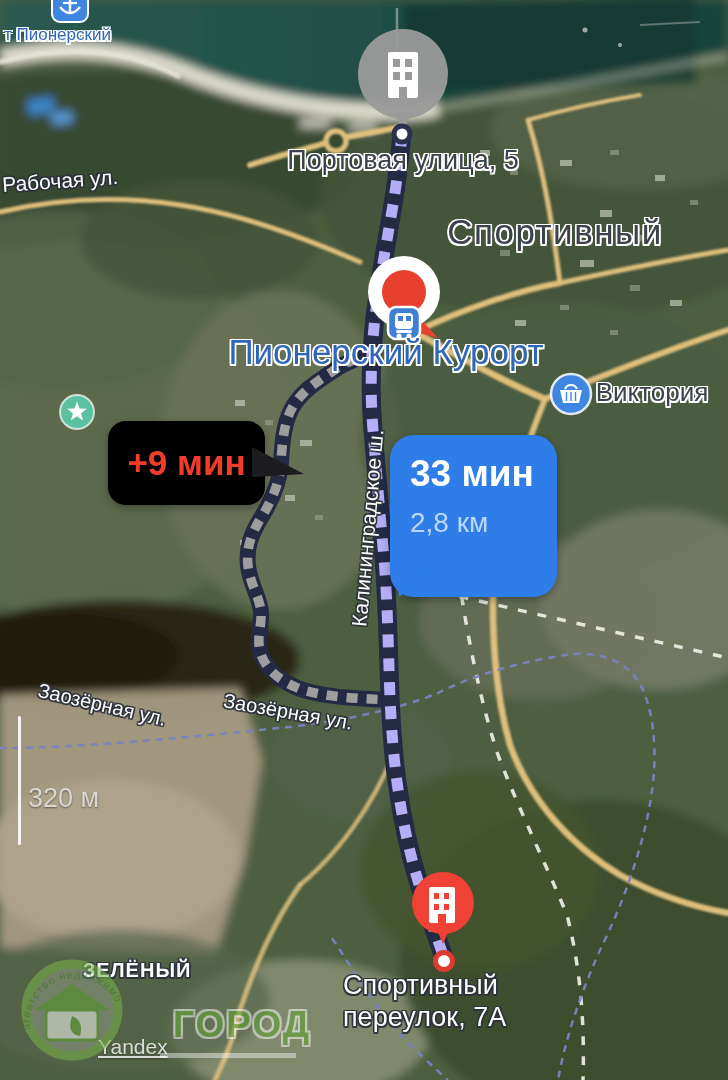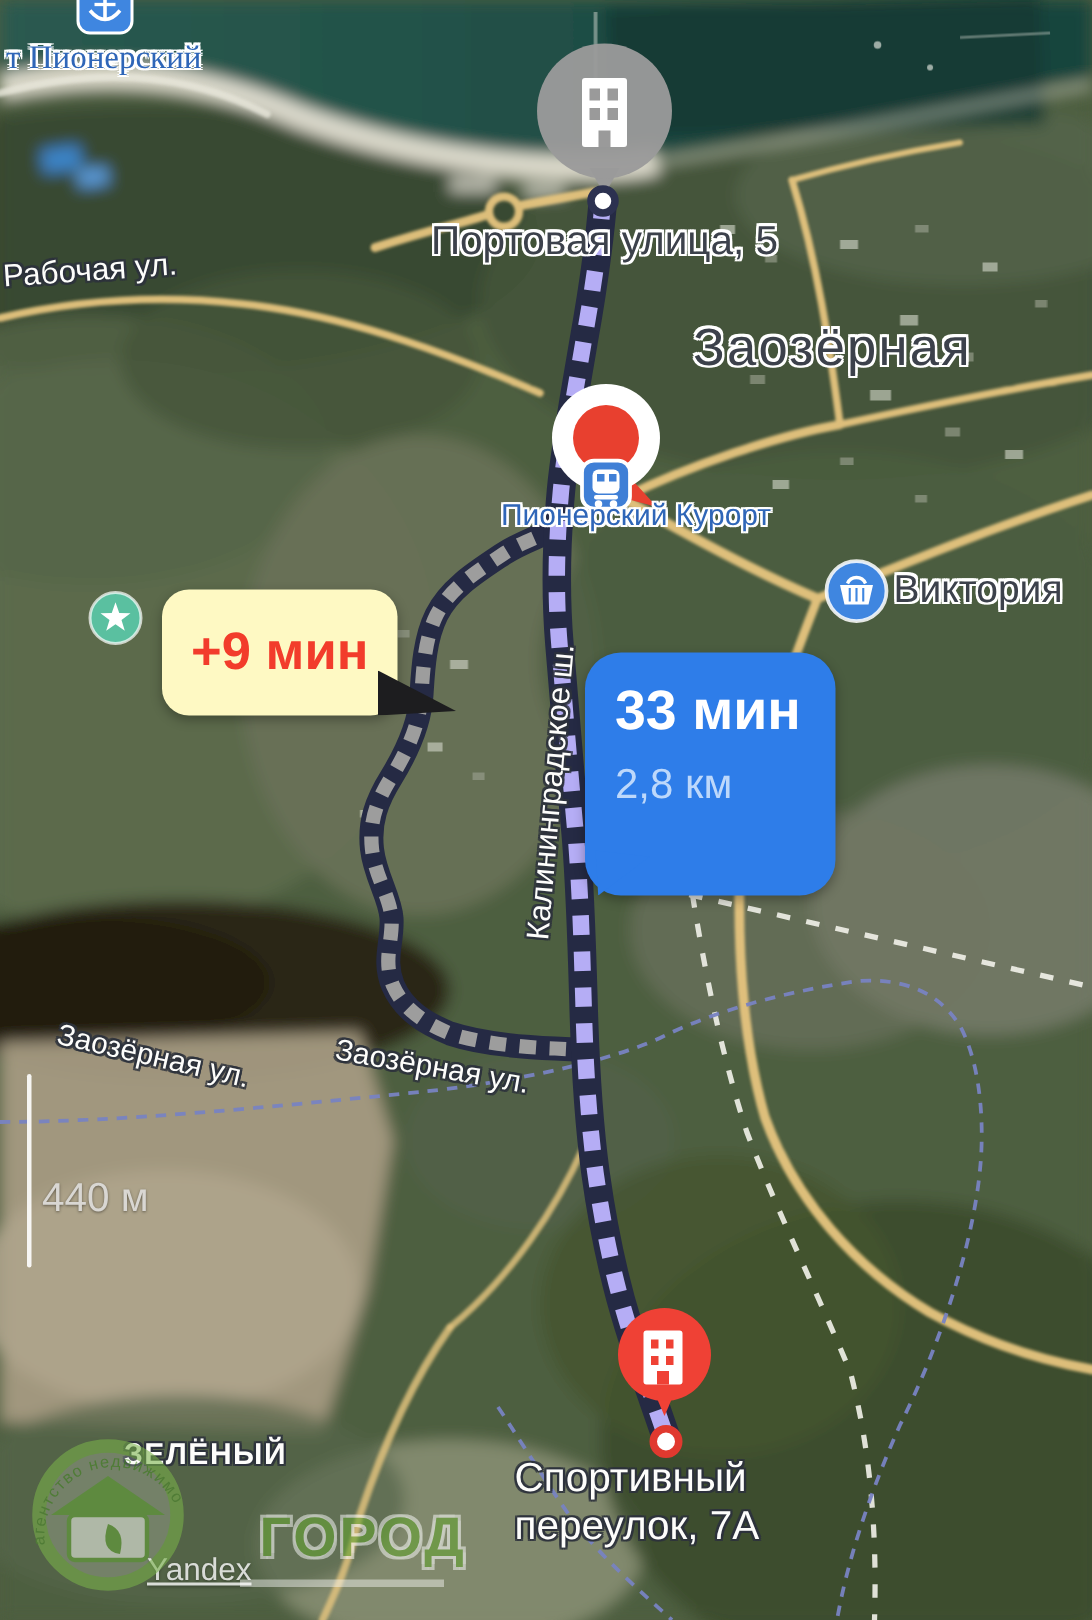--- a/index.html
+++ b/index.html
@@ -228,55 +228,55 @@
         <rect x="434" y="893" width="5" height="6" fill="#ef4135"></rect>
           <rect x="444" y="893" width="5" height="6" fill="#ef4135"></rect>
         <rect x="434" y="904" width="5" height="6" fill="#ef4135"></rect>
           <rect x="444" y="904" width="5" height="6" fill="#ef4135"></rect>
         <rect x="438" y="914" width="8" height="9" fill="#ef4135"></rect>
       </g>
       <circle cx="444" cy="961" r="8.5" fill="#fff" stroke="#e0392f" stroke-width="5"></circle>
     </g>
   </svg>
 
-  <span class="lbl o-b" style="left:4px;top:26px;font-size:22px;font-family:Liberation Serif, serif;">т Пионерский</span>
+  <span class="lbl o-b" style="left:4px;top:26px;font-size:17px;">т Пионерский</span>
 
   <span class="lbl o-w" style="left:403px;top:146px;font-size:27px;transform:translateX(-50%);">Портовая улица, 5</span>
 
-  <span class="lbl o-w" style="left:555px;top:214px;font-size:35px;letter-spacing:1.5px;transform:translateX(-50%);">Заозёрная</span>
+  <span class="lbl o-w" style="left:555px;top:214px;font-size:35px;letter-spacing:1.5px;transform:translateX(-50%);">Спортивный</span>
 
   <span class="lbl o-d" style="left:2px;top:170px;font-size:21px;transform:rotate(-4deg);">Рабочая ул.</span>
 
-  <span class="lbl o-b" style="left:424px;top:334px;font-size:20px;transform:translateX(-50%);">Пионерский Курорт</span>
+  <span class="lbl o-b" style="left:386px;top:334px;font-size:35px;transform:translateX(-50%);">Пионерский Курорт</span>
 
   <span class="lbl o-w" style="left:652px;top:379px;font-size:26px;transform:translateX(-50%);">Виктория</span>
 
   <span class="lbl o-d" style="left:368px;top:528px;font-size:21px;transform:translate(-50%,-50%) rotate(-85deg);">Калининградское ш.</span>
 
   <span class="lbl o-d" style="left:102px;top:705px;font-size:20px;transform:translate(-50%,-50%) rotate(13deg);">Заозёрная ул.</span>
 
   <span class="lbl o-d" style="left:288px;top:712px;font-size:20px;transform:translate(-50%,-50%) rotate(10deg);">Заозёрная ул.</span>
 
   <span class="lbl o-d" style="left:137px;top:960px;font-size:20px;font-weight:700;letter-spacing:1px;transform:translateX(-50%);">ЗЕЛЁНЫЙ</span>
 
   <div class="lbl o-d" style="left:443px;top:970px;font-size:27px;width:200px;white-space:normal;text-align:left;line-height:1.18;transform:translateX(-50%);">Спортивный переулок, 7А</div>
 
-  <div class="bubble" id="badge-alt" style="background:#fef9c3;">
+  <div class="bubble" id="badge-alt" style="background:#000000;margin-top:28px;">
     <span style="color:#f23c2b;">+9 мин</span>
   </div>
   <div class="tail" id="badge-alt-tail" style="background:#1d1d1f;"></div>
 
   <div class="bubble" id="badge-main" style="background:#2e7de9;">
     <span class="t1" style="color:#ffffff;">33 мин</span>
     <span class="t2" style="color:#bdd8fb;">2,8 км</span>
   </div>
   <div class="tail" id="badge-main-tail" style="background:#2e7de9;"></div>
 
   <div id="scale-line"></div>
-  <span class="lbl" id="scale-label">440 м</span>
+  <span class="lbl" id="scale-label">320 м</span>
 
   <span class="lbl" id="yandex">Yandex</span>
 
   <div id="logo">
     <svg width="320" height="142" viewBox="0 0 320 142">
       <defs>
           <path id="logoArc" d="M30,92 A46,46 0 0 1 116,64"></path>
         </defs>
       <circle cx="72" cy="72" r="46" fill="rgba(245,250,240,.35)" stroke="#79b24a" stroke-width="9"></circle>
       <g>

